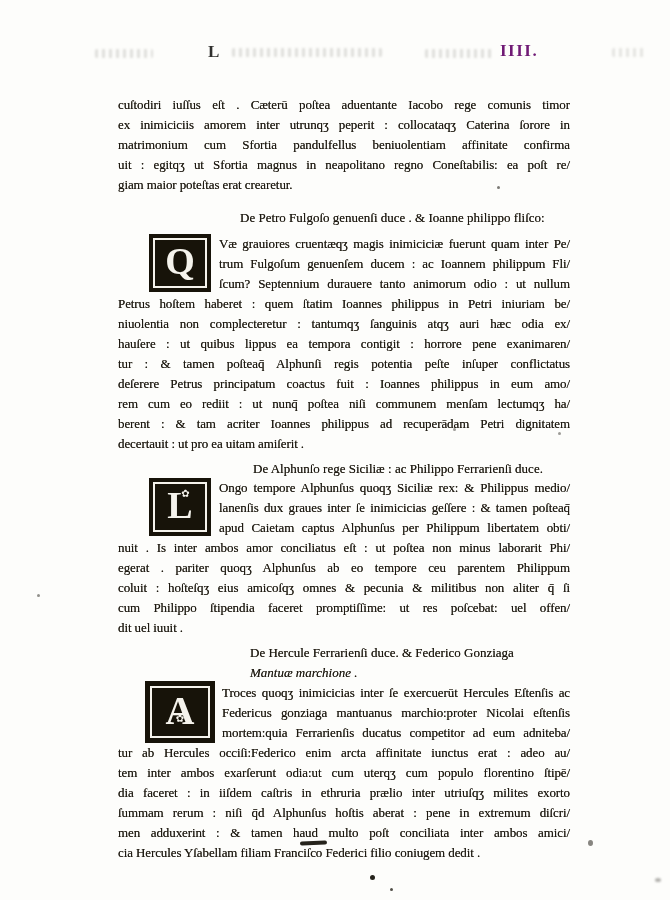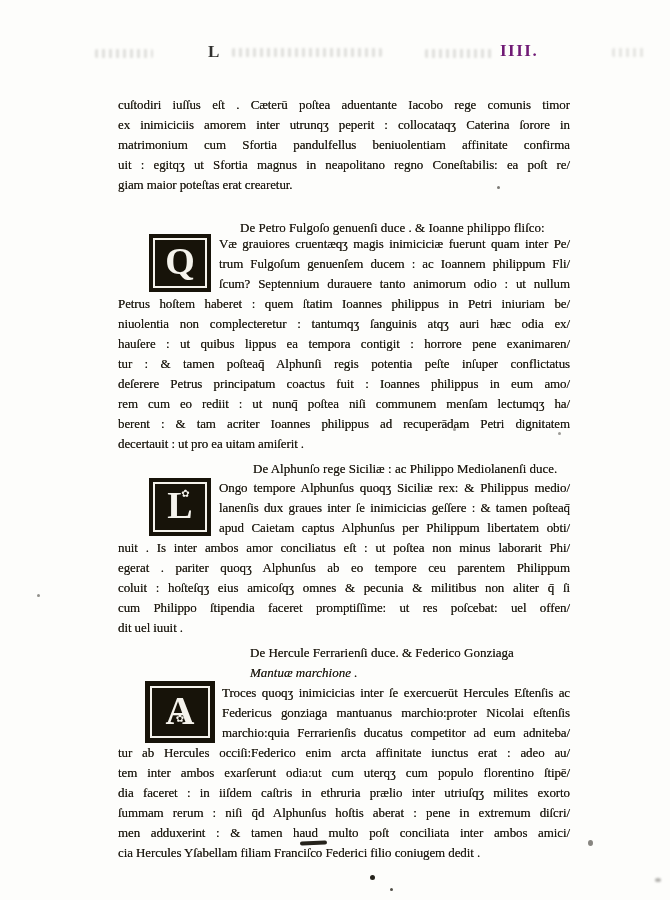--- a/index.html
+++ b/index.html
@@ -98,42 +98,42 @@
   <section class="block" style="top:95px;">
     <div>
         <div class="line">cuſtodiri iuſſus eſt . Cæterū poſtea aduentante Iacobo rege comunis timor</div>
         <div class="line">ex inimiciciis amorem inter utrunqʒ peperit : collocataqʒ Caterina ſorore in</div>
         <div class="line">matrimonium cum Sfortia pandulfellus beniuolentiam affinitate confirma</div>
         <div class="line">uit : egitqʒ ut Sfortia magnus in neapolitano regno Coneſtabilis: ea poſt re/</div>
         <div class="line para-end">giam maior poteſtas erat crearetur.</div>
       </div>
   </section>
 
-  <div class="heading" style="left:240px; top:218px;">De Petro Fulgoſo genuenſi duce . &amp; Ioanne philippo fliſco:</div>
+  <div class="heading" style="left:240px; top:208px;">De Petro Fulgoſo genuenſi duce . &amp; Ioanne philippo fliſco:</div>
   <section class="block" style="top:234px;">
     <div class="initial init-q">
       <span class="init-letter">Q</span>
       <span class="init-orn">❀</span>
     </div>
     <div>
         <div class="line">Væ grauiores cruentæqʒ magis inimiciciæ fuerunt quam inter Pe/</div>
         <div class="line">trum Fulgoſum genuenſem ducem : ac Ioannem philippum Fli/</div>
         <div class="line">ſcum? Septennium durauere tanto animorum odio : ut nullum</div>
         <div class="line">Petrus hoſtem haberet : quem ſtatim Ioannes philippus in Petri iniuriam be/</div>
         <div class="line">niuolentia non complecteretur : tantumqʒ ſanguinis atqʒ auri hæc odia ex/</div>
         <div class="line">hauſere : ut quibus lippus ea tempora contigit : horrore pene exanimaren/</div>
         <div class="line">tur : &amp; tamen poſteaq̄ Alphunſi regis potentia peſte inſuper conflictatus</div>
         <div class="line">deſerere Petrus principatum coactus fuit : Ioannes philippus in eum amo/</div>
         <div class="line">rem cum eo rediit : ut nunq̄ poſtea niſi communem menſam lectumqʒ ha/</div>
         <div class="line">berent : &amp; tam acriter Ioannes philippus ad recuperādam Petri dignitatem</div>
         <div class="line para-end">decertauit : ut pro ea uitam amiſerit .</div>
       </div>
   </section>
 
-  <div class="heading" style="left:253px; top:459px;">De Alphunſo rege Siciliæ : ac Philippo Mediolanenſi duce.</div>
+  <div class="heading" style="left:253px; top:459px;">De Alphunſo rege Siciliæ : ac Philippo Ferrarienſi duce.</div>
   <section class="block" style="top:478px;">
     <div class="initial init-l">
       <span class="init-letter">L</span>
       <span class="init-orn">✿</span>
     </div>
     <div>
         <div class="line">Ongo tempore Alphunſus quoqʒ Siciliæ rex: &amp; Philippus medio/</div>
         <div class="line">lanenſis dux graues inter ſe inimicicias geſſere : &amp; tamen poſteaq̄</div>
         <div class="line">apud Caietam captus Alphunſus per Philippum libertatem obti/</div>
         <div class="line">nuit . Is inter ambos amor conciliatus eſt : ut poſtea non minus laborarit Phi/</div>
@@ -147,21 +147,21 @@
   <div class="heading" style="left:250px; top:643px;">De Hercule Ferrarienſi duce. &amp; Federico Gonziaga</div>
   <div class="heading" style="left:250px; top:663px;font-style:italic;">Mantuæ marchione .</div>
   <section class="block" style="top:683px;">
     <div class="initial init-a">
       <span class="init-letter">A</span>
       <span class="init-orn">✿</span>
     </div>
     <div>
         <div class="line">Troces quoqʒ inimicicias inter ſe exercuerūt Hercules Eſtenſis ac</div>
         <div class="line">Federicus gonziaga mantuanus marchio:proter Nicolai eſtenſis</div>
-        <div class="line">marchio:quia Ferrarienſis ducatus competitor ad eum adniteba/</div>
+        <div class="line">mortem:quia Ferrarienſis ducatus competitor ad eum adniteba/</div>
         <div class="line">tur ab Hercules occiſi:Federico enim arcta affinitate iunctus erat : adeo au/</div>
         <div class="line">tem inter ambos exarſerunt odia:ut cum uterqʒ cum populo florentino ſtipē/</div>
         <div class="line">dia faceret : in iiſdem caſtris in ethruria prælio inter utriuſqʒ milites exorto</div>
         <div class="line">ſummam rerum : niſi q̄d Alphunſus hoſtis aberat : pene in extremum diſcri/</div>
         <div class="line">men adduxerint : &amp; tamen haud multo poſt conciliata inter ambos amici/</div>
         <div class="line para-end">cia Hercules Yſabellam filiam Franciſco Federici filio coniugem dedit .</div>
       </div>
   </section>
 
   <div class="speck sp-dash"></div>

